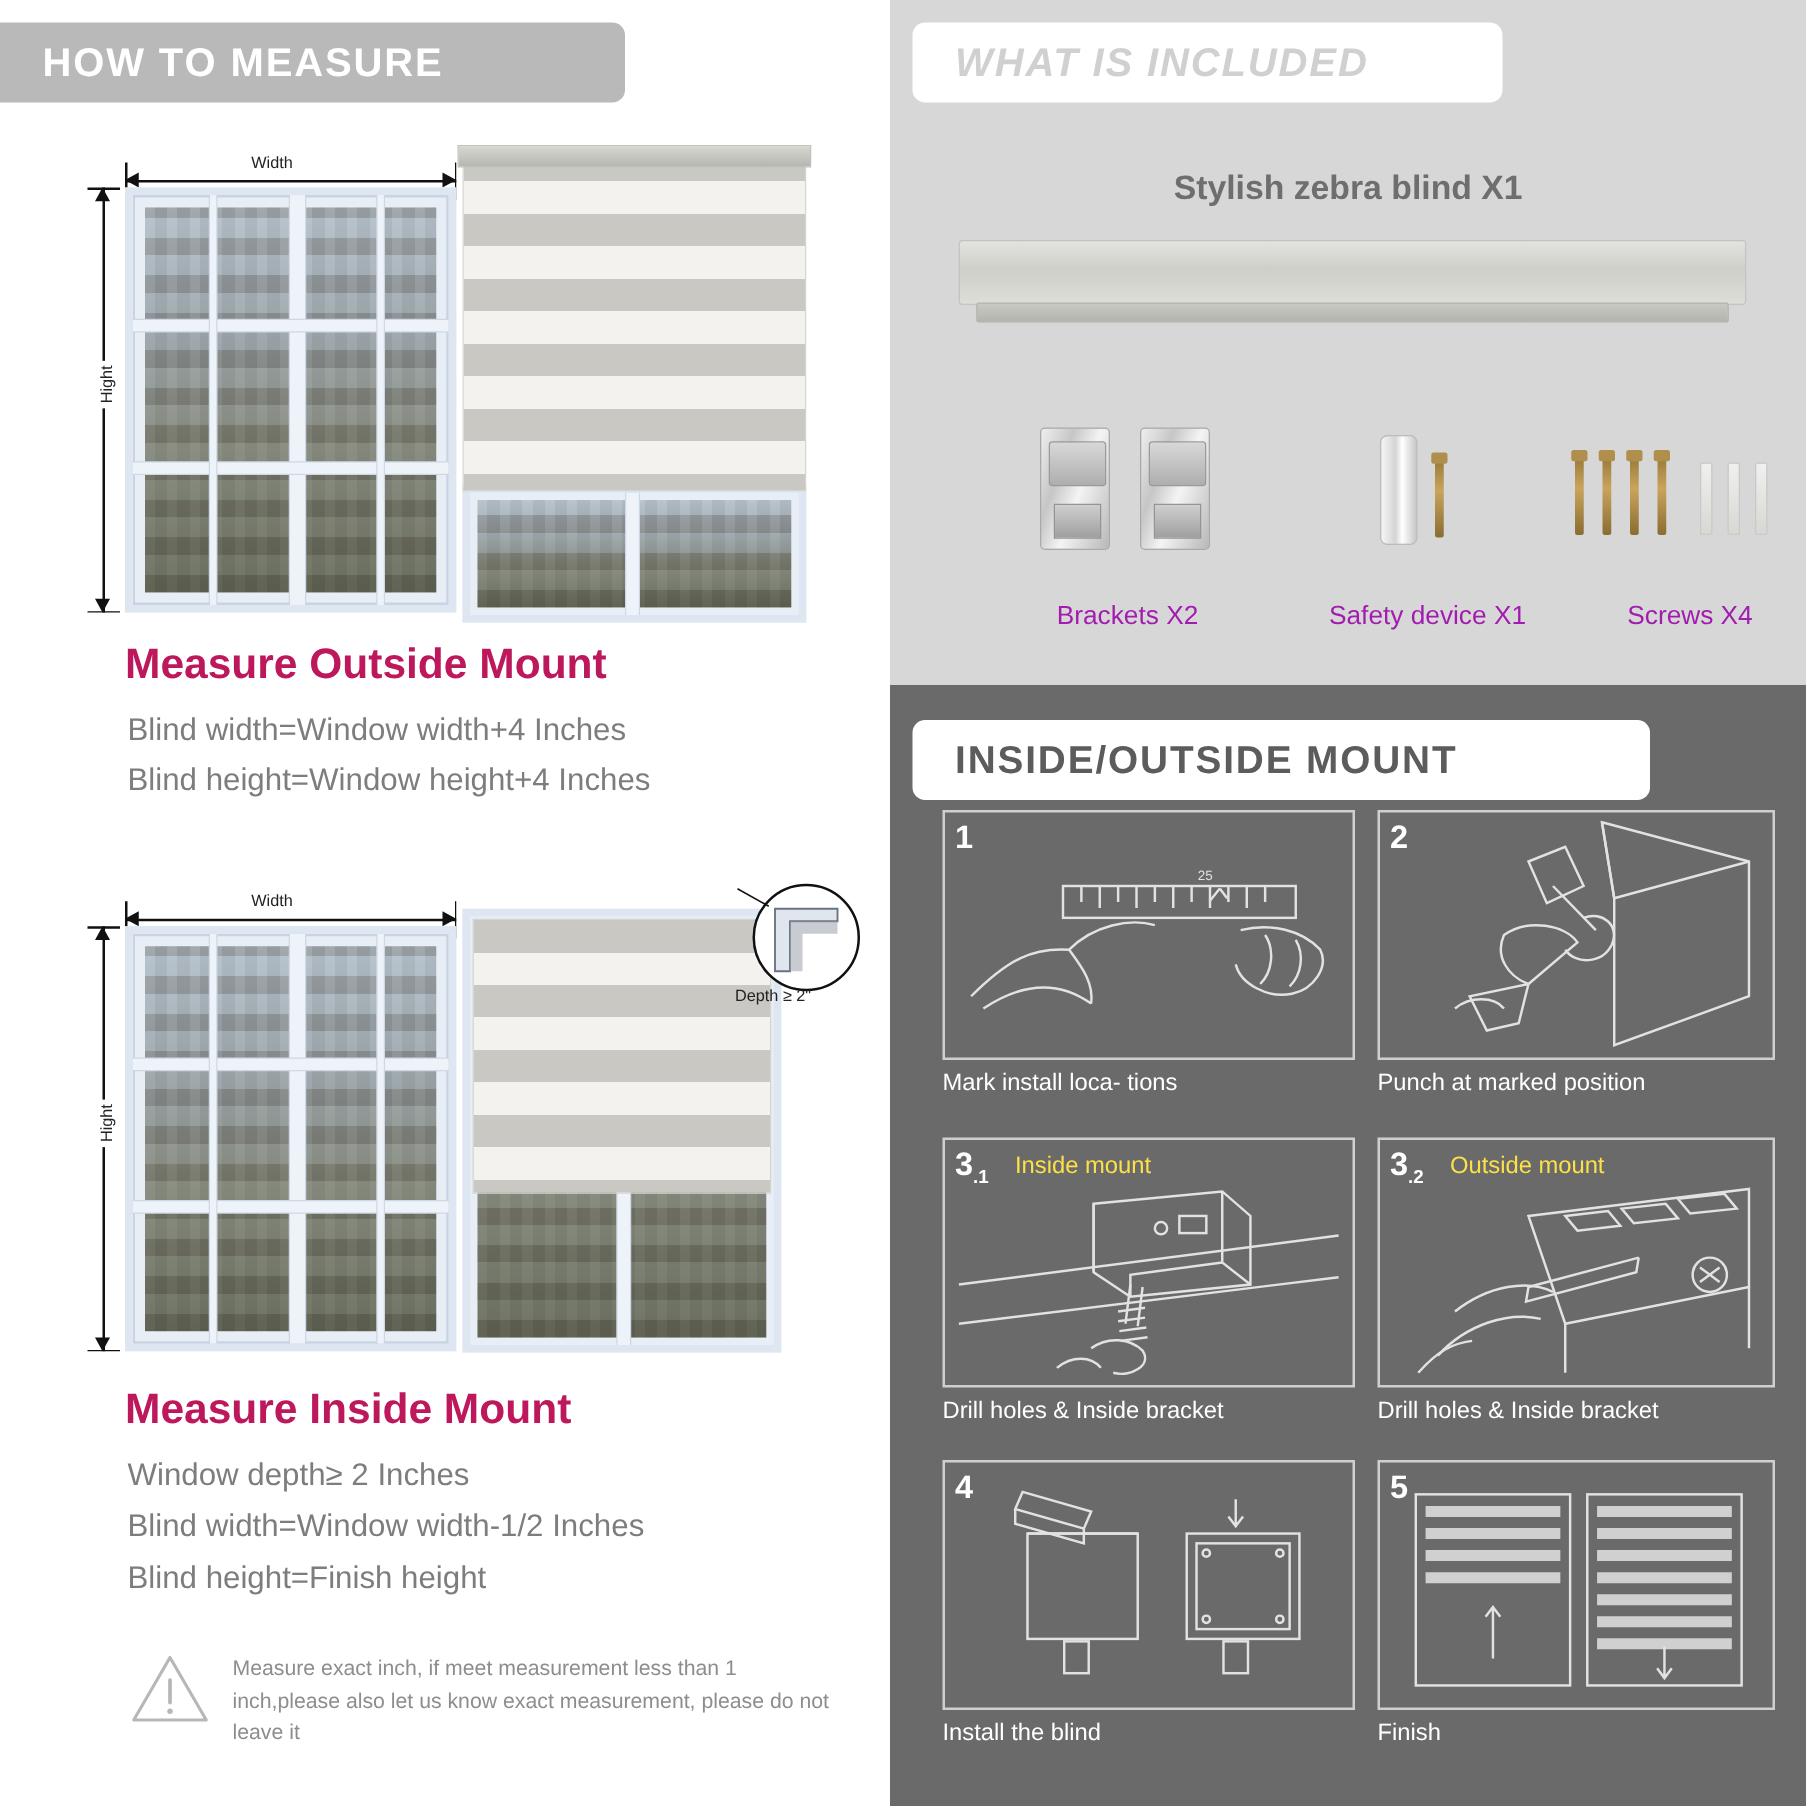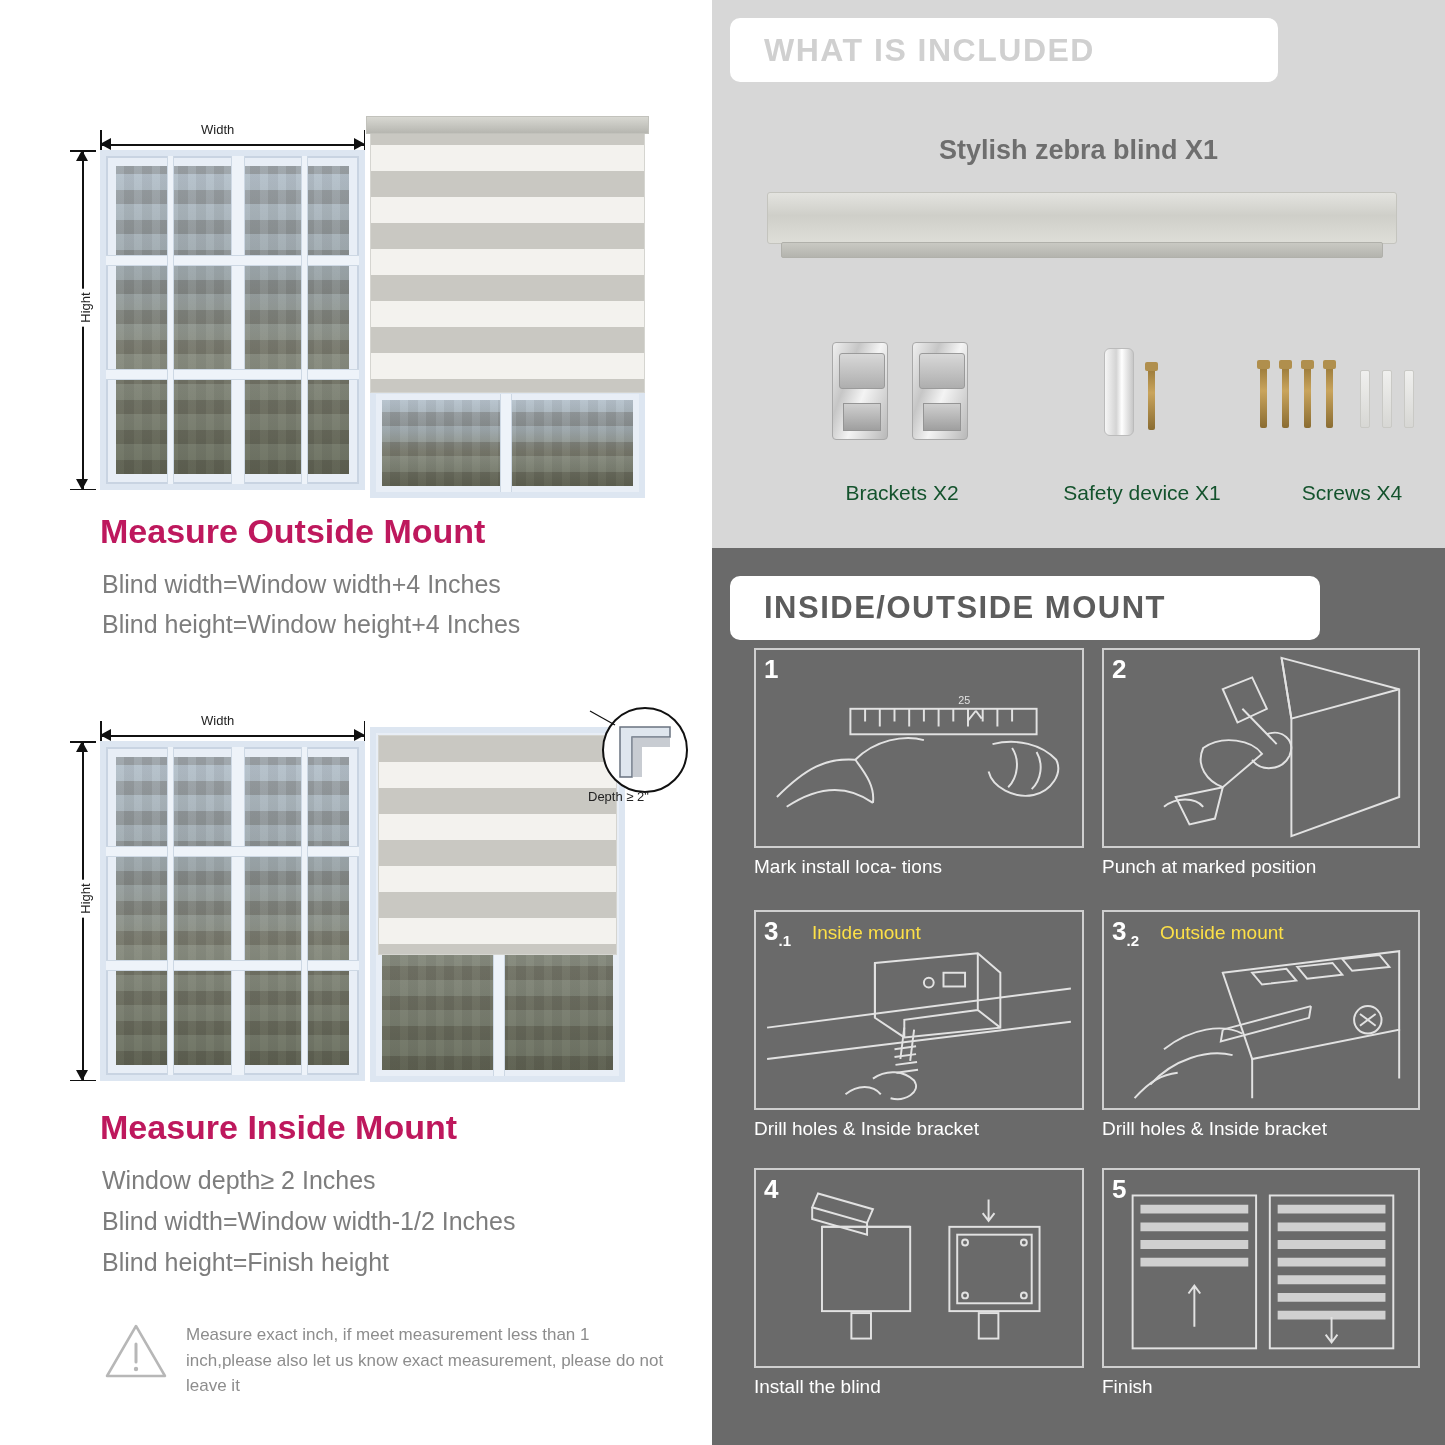--- a/index.html
+++ b/index.html
@@ -93,22 +93,23 @@
   .warn-tri {
     width:64px; height:58px; flex:0 0 64px; position:relative;
   }
 
   
   .right-top {
     position:absolute; left:712px; top:0; width:733px; height:548px;
     background:#d7d7d7;
   }
   .banner.right-banner {
-    left:18px; top:18px; width:548px; background:#ffffff; color:#d0d0d0;
+    left:18px; top:18px; width:472px; background:#ffffff; color:#d0d0d0;
     border-radius:10px;
+    font-style:italic;
   }
   .inc-title {
     position:absolute; top:135px; left:0; width:733px; text-align:center;
     font-size:27px; font-weight:bold; color:#6e6e6e;
   }
   .roller {
     position:absolute; left:55px; top:192px; width:630px; height:68px;
   }
   .roller .tube {
     position:absolute; left:0; top:0; width:630px; height:52px;
@@ -117,21 +118,21 @@
   }
   .roller .lip {
     position:absolute; left:14px; top:50px; width:602px; height:16px;
     background:linear-gradient(180deg,#c9c9c3,#b4b4ae);
     border:1px solid #b0b0aa; border-radius:2px;
   }
   .parts-row {
     position:absolute; top:330px; left:0; width:733px; height:180px;
   }
   .part {
-    position:absolute; text-align:center; font-size:21px; color:#14532d;
+    position:absolute; text-align:center; font-size:21px; color:#a21caf;
   }
   .part .cap { position:absolute; bottom:0; left:0; width:100%; }
 
   .bracket {
     position:absolute; width:56px; height:98px;
     background:linear-gradient(110deg,#efefef 0%, #c6c6c6 30%, #f4f4f4 55%, #b8b8b8 100%);
     border:1px solid #a9a9a9; border-radius:4px;
   }
   .bracket:before{
     content:""; position:absolute; left:6px; top:10px; width:44px; height:34px;
@@ -188,20 +189,23 @@
   .sketch { position:absolute; inset:0; }
   .sketch svg { width:100%; height:100%; display:block; }
 </style>
 </head>
 <body>
 
 <div class="page">
 
   <div class="left-col">
 
+    <div class="banner left-banner">
+      <span>HOW TO MEASURE</span>
+    </div>
 
     <div class="illus" style="left:70px; top:110px; width:600px; height:390px;">
 
       <div style="position:absolute; left:30px; top:12px; width:265px; height:26px;">
         <div class="arrow-line" style="left:0; top:22px; width:265px; height:1.5px;"></div>
         <div class="arrow-head" style="left:0; top:16px; border-top:6px solid transparent;border-bottom:6px solid transparent;border-right:11px solid #111;"></div>
         <div class="arrow-head" style="right:0; top:16px; border-top:6px solid transparent;border-bottom:6px solid transparent;border-left:11px solid #111;"></div>
         <div class="tick" style="left:0; top:8px; width:1.5px; height:30px;"></div>
         <div class="tick" style="right:0; top:8px; width:1.5px; height:30px;"></div>
         <div class="dim-label" style="position:absolute; left:95px; top:0px; background:#fff; padding:0 6px;">Width</div>

